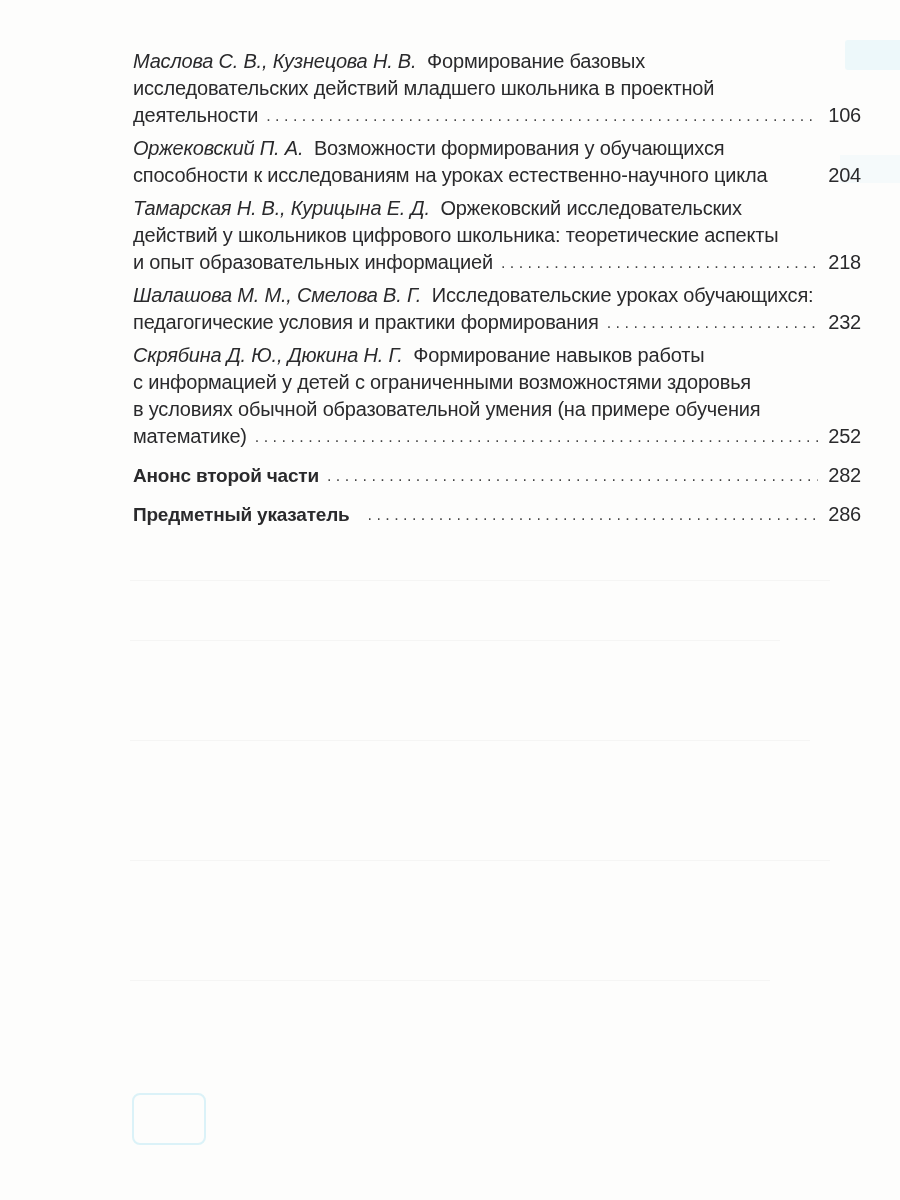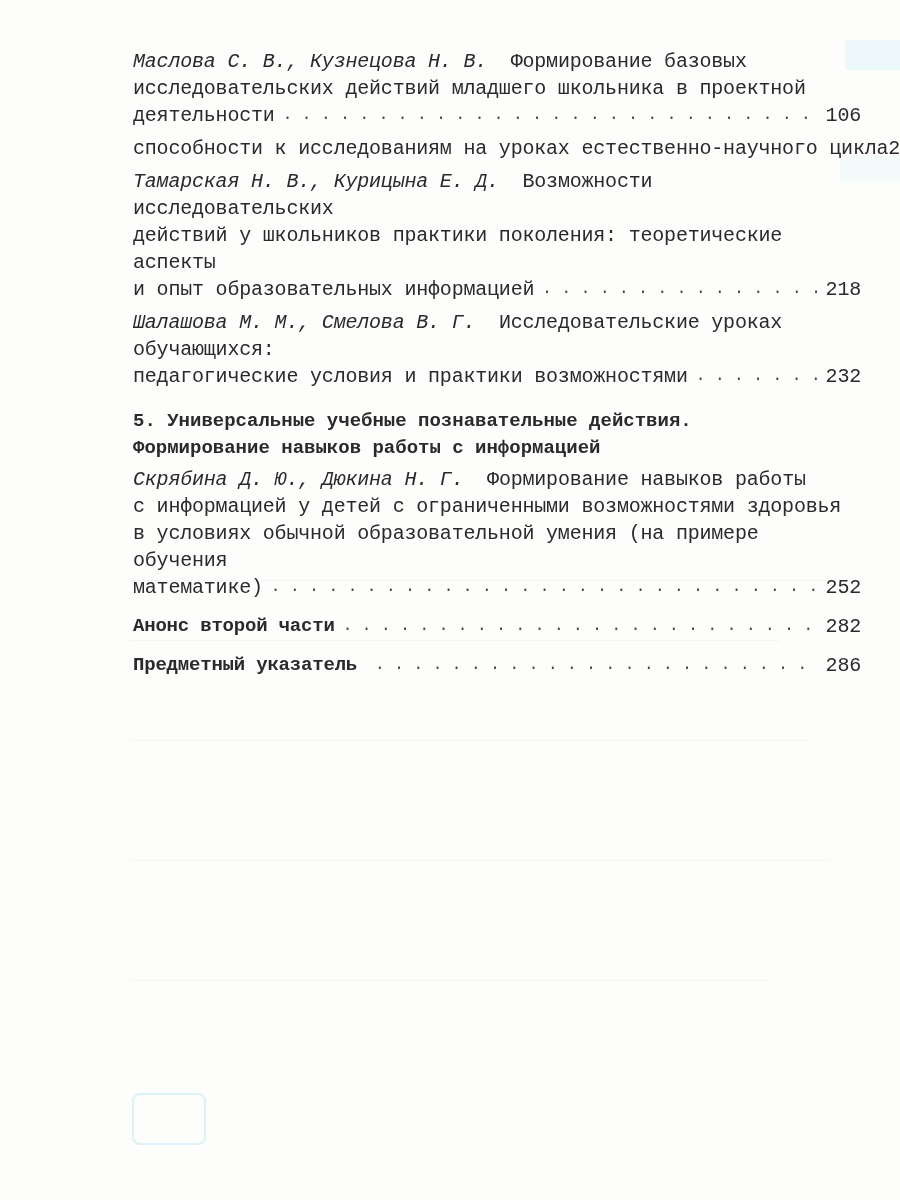--- a/index.html
+++ b/index.html
@@ -10,21 +10,21 @@
       color: #2a2a2c;
     }
     .ghost { position: absolute; pointer-events: none; }
     .ghost-title { left: 845px; top: 40px; width: 120px; height: 30px;
       background: rgba(120, 210, 235, 0.12); border-radius: 3px; }
     .ghost-box { left: 132px; top: 1093px; width: 70px; height: 48px;
       border: 2px solid rgba(120, 210, 235, 0.25); border-radius: 8px; }
     .ghost-line { left: 130px; height: 1px; background: rgba(150,150,150,0.08); }
     .ghost-tab { left: 840px; width: 60px; height: 28px; background: rgba(120, 210, 235, 0.06); }
 
-    .toc { position: absolute; left: 133px; top: 48px; width: 728px; font-family: Liberation Mono, monospace; }
+    .toc { position: absolute; left: 133px; top: 48px; width: 728px; }
     .entry { position: relative; margin-bottom: 6px; }
     .entry .line { font-size: 20px; line-height: 27px; letter-spacing: -0.2px; }
     .entry .authors { font-style: italic; }
     .last-line { display: flex; align-items: flex-start; }
     .last-line .text { white-space: nowrap; }
     .last-line .dots {
       flex: 1; overflow: hidden; white-space: nowrap; margin: 0 8px 0 8px;
       color: #444; letter-spacing: 3px; font-size: 16px;
     }
     .last-line .dots::after {
@@ -58,56 +58,56 @@
     </div>
     <div class="line">исследовательских действий младшего школьника в проектной</div>
     <div class="line last-line">
       <span class="text">деятельности</span>
       <span class="dots"></span>
       <span class="page">106</span>
     </div>
   </div>
 
   <div class="entry">
+    <div class="line">
+      <span class="authors">Оржековский П. А.</span>&nbsp;
+      <span>Возможности формирования у обучающихся</span>
+    </div>
     <div class="line last-line">
       <span class="text">способности к исследованиям на уроках естественно-научного цикла</span>
       <span style="flex:1"></span>
       <span class="page">204</span>
     </div>
   </div>
 
   <div class="entry">
     <div class="line">
       <span class="authors">Тамарская Н. В., Курицына Е. Д.</span>&nbsp;
-      <span>Возможности исследовательских</span>
+      <span>Оржековский исследовательских</span>
     </div>
-    <div class="line">действий у школьников практики поколения: теоретические аспекты</div>
+    <div class="line">действий у школьников цифрового школьника: теоретические аспекты</div>
     <div class="line last-line">
       <span class="text">и опыт образовательных информацией</span>
       <span class="dots"></span>
       <span class="page">218</span>
     </div>
   </div>
 
   <div class="entry">
     <div class="line">
       <span class="authors">Шалашова М. М., Смелова В. Г.</span>&nbsp;
       <span>Исследовательские уроках обучающихся:</span>
     </div>
     <div class="line last-line">
-      <span class="text">педагогические условия и практики возможностями</span>
+      <span class="text">педагогические условия и практики формирования</span>
       <span class="dots"></span>
       <span class="page">232</span>
     </div>
   </div>
 
-  <div class="section">
-    <div class="line">5. Универсальные учебные познавательные действия.</div>
-    <div class="line">Формирование навыков работы с информацией</div>
-  </div>
 
   <div class="entry">
     <div class="line">
       <span class="authors">Скрябина Д. Ю., Дюкина Н. Г.</span>&nbsp;
       <span>Формирование навыков работы</span>
     </div>
     <div class="line">с информацией у детей с ограниченными возможностями здоровья</div>
     <div class="line">в условиях обычной образовательной умения (на примере обучения</div>
     <div class="line last-line">
       <span class="text">математике)</span>

